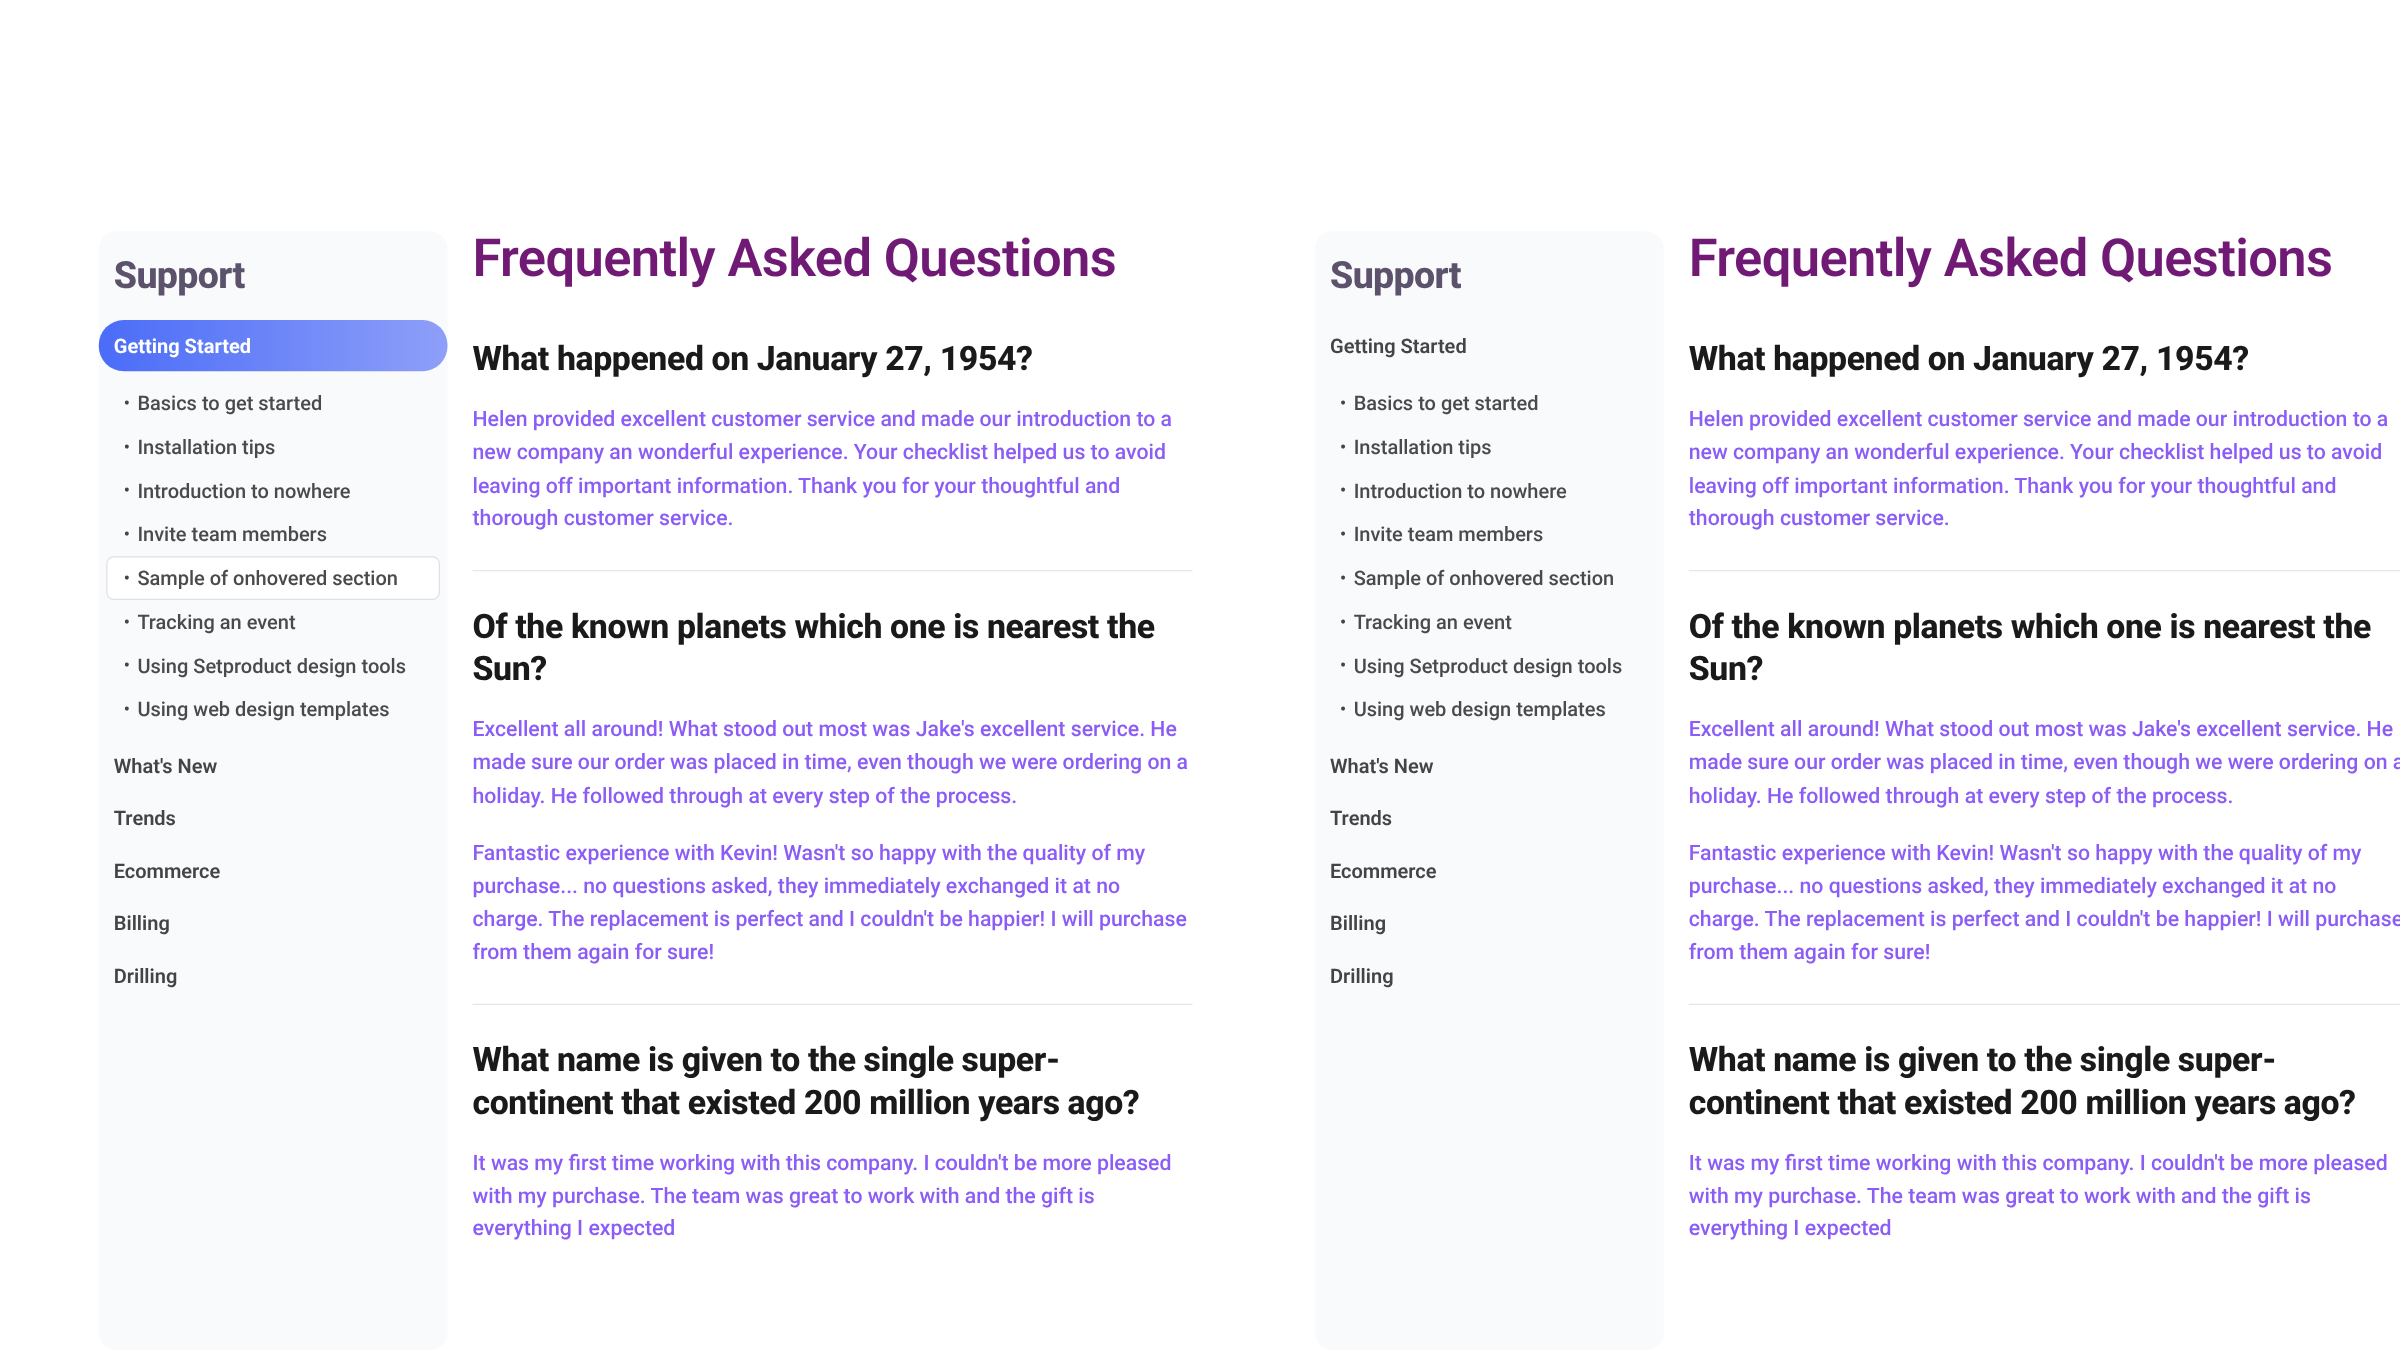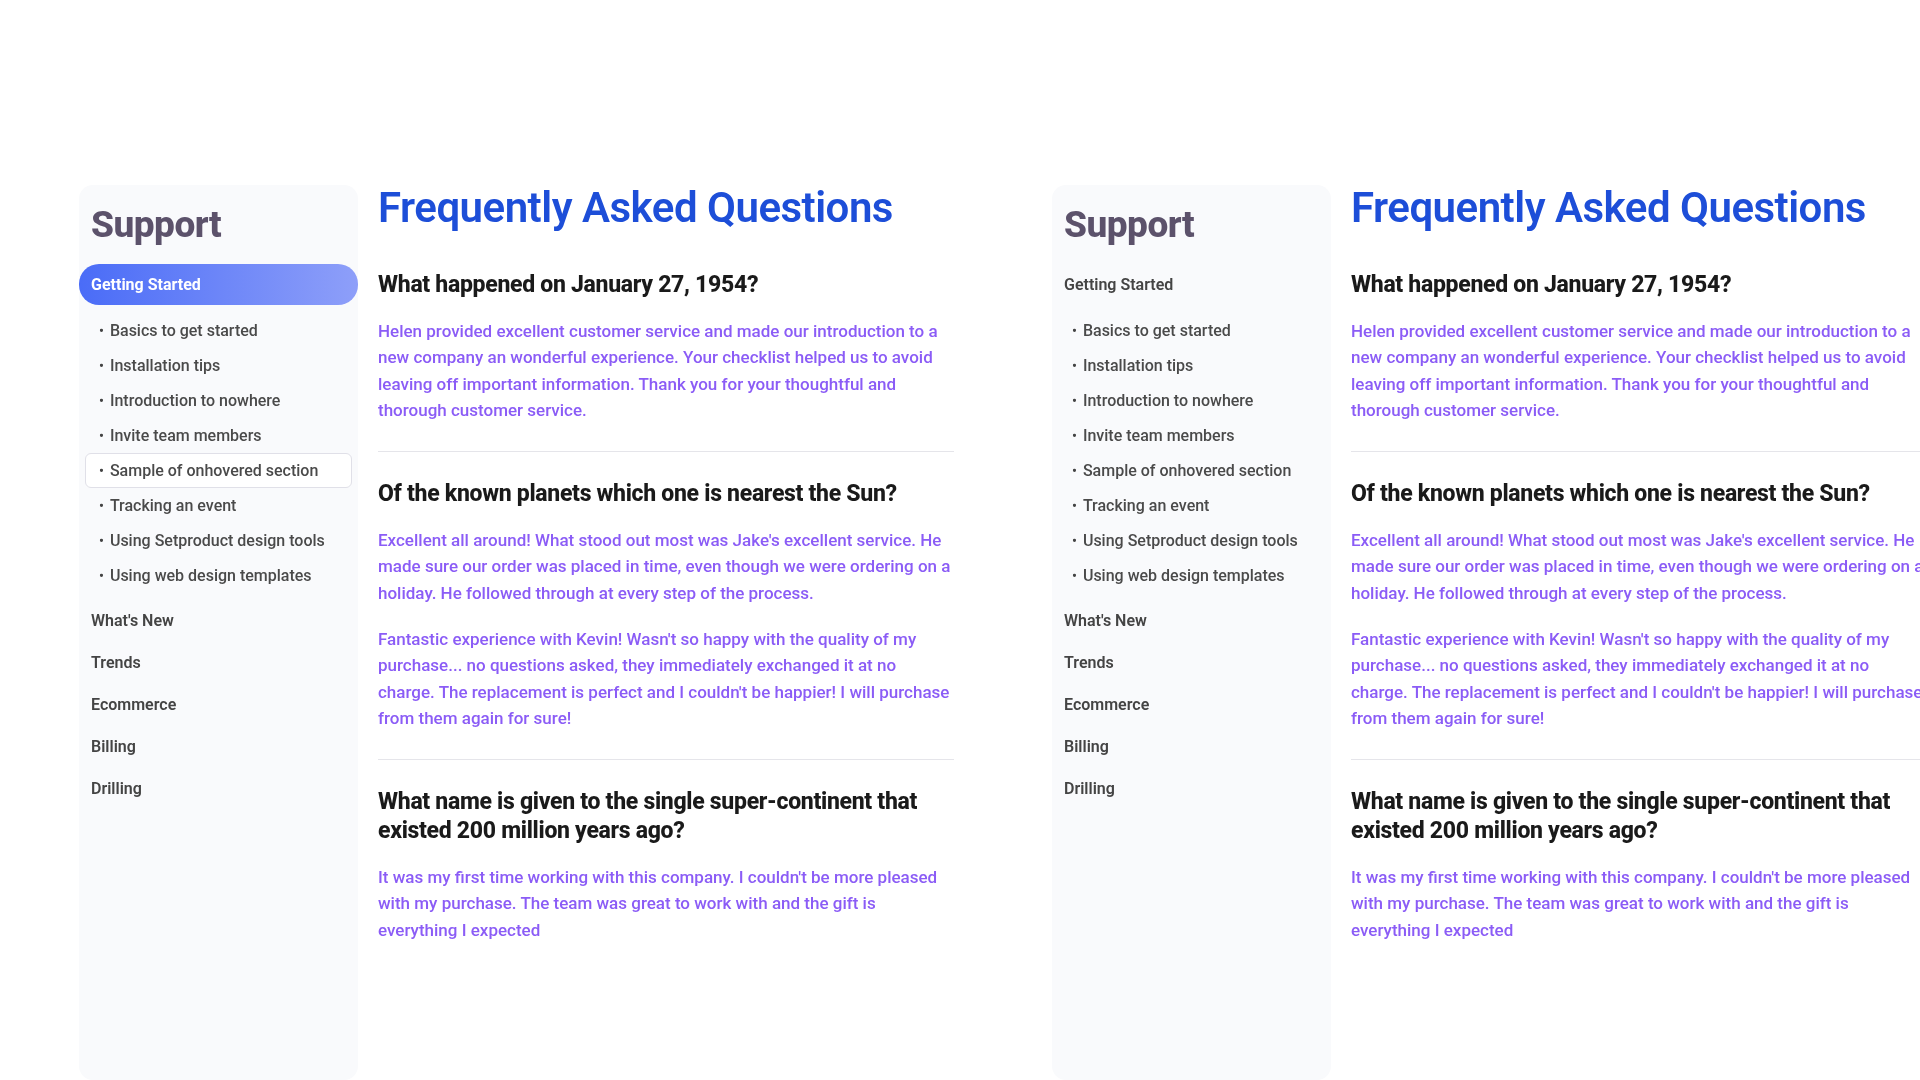--- a/index.html
+++ b/index.html
@@ -1,34 +1,34 @@
 <!DOCTYPE html>
 <html><head>
 <meta charset="utf-8">
 <style>
 * { margin: 0; padding: 0; box-sizing: border-box; }
 body { font-family: -apple-system, BlinkMacSystemFont, 'Segoe UI', Roboto, Helvetica, Arial, sans-serif; background: #fff; overflow: hidden; }
 .viewport { width: 1920px; height: 1080px; position: relative; background: #fff; border-radius: 20px; overflow: hidden; }
 .content-area { padding: 185px 0 0 79px; display: flex; gap: 20px; height: 100%; overflow: hidden; }
 .panel-set { display: flex; gap: 20px; flex-shrink: 0; }
 .sidebar { width: 279px; background: #f9fafc; border-radius: 14px; padding: 0; flex-shrink: 0; }
-.sidebar-title { font-size: 37px; font-weight: 800; color: #5c526b; padding: 18px 12px 18px 12px; letter-spacing: -0.5px; }
+.sidebar-title { font-size: 30px; font-weight: 800; color: #5c526b; padding: 18px 12px 18px 12px; letter-spacing: -0.5px; }
 .nav-item { padding: 11px 12px; font-size: 16px; font-weight: 700; color: #4a4a4a; cursor: pointer; border-radius: 20px; margin: 0 0 1px 0; }
 .nav-item.active { background: linear-gradient(90deg, #4a6cf7 0%, #8e9ff9 100%); color: #fff; margin: 0 0 1px 0; }
 .nav-item.plain { font-weight: 600; color: #444; }
 .sub-list { padding: 7px 0; }
 .sub-item { padding: 8px 12px 8px 20px; font-size: 16px; color: #4a4a4a; cursor: pointer; display: flex; align-items: center; gap: 6px; font-weight: 500; }
 .sub-item.hovered { background: #fff; border: 1px solid #e0e0e8; border-radius: 6px; margin: 0 6px; padding: 7px 11px 7px 13px; }
 .bullet { font-size: 14px; color: #444; }
 .main { width: 576px; flex-shrink: 0; padding-top: 0; }
 .main-wide { width: 576px; flex-shrink: 0; }
-.page-title { font-size: 42px; font-weight: 600; color: #1d4ed8; letter-spacing: -0.5px; margin-bottom: 40px; line-height: 1.1; }
+.page-title { font-size: 42px; font-weight: 600; color: #701a75; letter-spacing: -0.5px; margin-bottom: 40px; line-height: 1.1; }
 .faq-item { padding-bottom: 28px; margin-bottom: 28px; border-bottom: 1px solid #e5e5ea; }
 .faq-item:last-child { border-bottom: none; }
-.faq-question { font-size: 23px; font-weight: 800; color: #1a1a1a; margin-bottom: 18px; letter-spacing: -0.3px; line-height: 1.25; }
+.faq-question { font-size: 27px; font-weight: 800; color: #1a1a1a; margin-bottom: 18px; letter-spacing: -0.3px; line-height: 1.25; }
 .faq-answer { font-size: 17px; color: #8b5cf6; line-height: 1.55; font-weight: 500; }
 .faq-answer p { margin-bottom: 20px; }
 .faq-answer p:last-child { margin-bottom: 0; }
 .second-set { margin-left: 78px; }
 </style>
 </head>
 <body>
 
 <div class="viewport">
   <div class="content-area">

